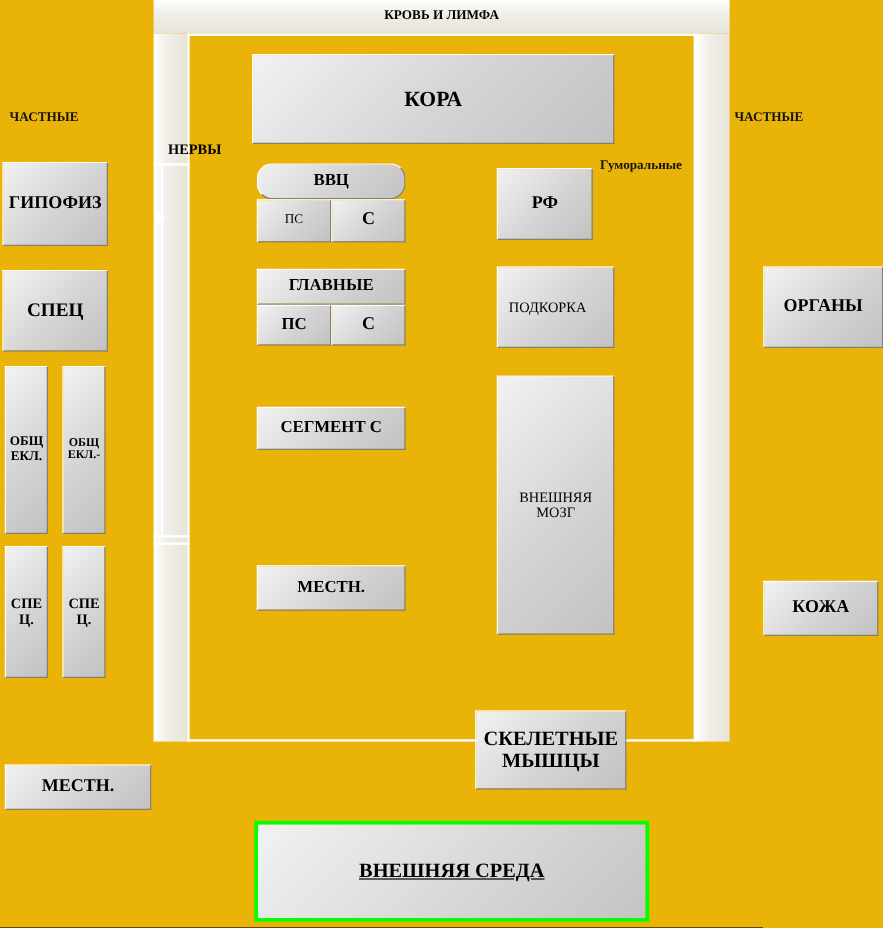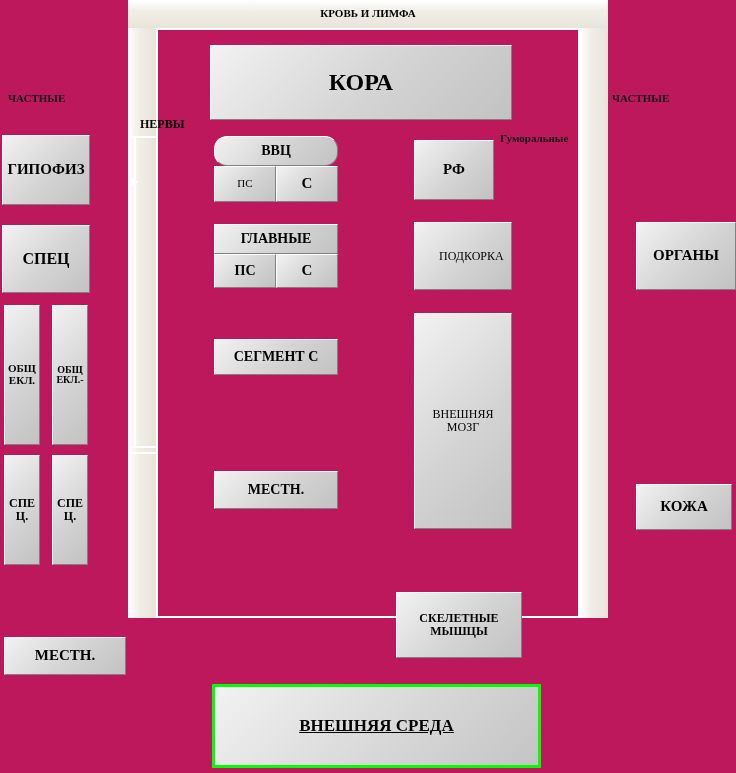--- a/index.html
+++ b/index.html
@@ -4,21 +4,21 @@
 <style>
   html, body {
     margin: 0;
     padding: 0;
     background: #000000;
   }
   #stage {
     position: relative;
     width: 736px;
     height: 773px;
-    background: #be185d;
+    background: #eab308;
     font-family: "Liberation Serif", serif;
     overflow: hidden;
   }
   .box {
     position: absolute;
     box-sizing: border-box;
     background: linear-gradient(135deg, #f2f2f2 0%, #d4d4d4 55%, #c2c2c2 100%);
     border-top: 1px solid #ffffff;
     border-left: 1px solid #ffffff;
     border-right: 1px solid #808080;
@@ -107,42 +107,42 @@
   <div class="vline" style="left:134px; top:138px; width:2px; height:308px;"></div>
   <div class="hline" style="left:128px; top:452px; width:30px; height:2px;"></div>
   <div class="arrow-right" style="left:130px; top:176px;"></div>
 
   <div class="label" style="left:140px; top:117px; width:70px; font-size:12px; text-align:left;">НЕРВЫ</div>
 
   <div class="label dim" style="left:8px; top:92px; width:90px; font-size:11px; text-align:left;">ЧАСТНЫЕ</div>
   <div class="label dim" style="left:612px; top:92px; width:90px; font-size:11px; text-align:left;">ЧАСТНЫЕ</div>
   <div class="label dim" style="left:500px; top:132px; width:90px; font-size:11px; text-align:left;">Гуморальные</div>
 
-  <div class="box" style="left:210px; top:45px; width:302px; height:75px; font-size:24px;">КОРА</div>
+  <div class="box" style="left:210px; top:45px; width:302px; height:75px; font-size:18px;">КОРА</div>
 
   <div class="box" style="left:214px; top:136px; width:124px; height:30px; font-size:14px;border-radius:13px;">ВВЦ</div>
   <div class="box plain" style="left:214px; top:166px; width:62px; height:36px; font-size:11px;">ПС</div>
   <div class="box" style="left:276px; top:166px; width:62px; height:36px; font-size:15px;">С</div>
 
   <div class="box" style="left:214px; top:224px; width:124px; height:30px; font-size:14px;">ГЛАВНЫЕ</div>
   <div class="box" style="left:214px; top:254px; width:62px; height:34px; font-size:14px;">ПС</div>
   <div class="box" style="left:276px; top:254px; width:62px; height:34px; font-size:15px;">С</div>
 
   <div class="box" style="left:214px; top:339px; width:124px; height:36px; font-size:14px;">СЕГМЕНТ С</div>
 
   <div class="box" style="left:214px; top:471px; width:124px; height:38px; font-size:14px;">МЕСТН.</div>
 
 
   <div class="box" style="left:414px; top:140px; width:80px; height:60px; font-size:15px;">РФ</div>
 
-  <div class="box plain" style="left:414px; top:222px; width:98px; height:68px; font-size:12px; justify-content:flex-start; text-align:left; padding-left:24px;">ПОДКОРКА</div>
+  <div class="box plain" style="left:414px; top:222px; width:98px; height:68px; font-size:12px; justify-content:flex-start; text-align:left; padding-left:9px;">ПОДКОРКА</div>
 
   <div class="box plain" style="left:414px; top:313px; width:98px; height:216px; font-size:12px;">ВНЕШНЯЯ МОЗГ</div>
 
-  <div class="box" style="left:396px; top:592px; width:126px; height:66px; font-size:12px;">СКЕЛЕТНЫЕ МЫШЦЫ</div>
+  <div class="box" style="left:396px; top:592px; width:126px; height:66px; font-size:17px;">СКЕЛЕТНЫЕ МЫШЦЫ</div>
 
   <div class="box" style="left:2px; top:135px; width:88px; height:70px; font-size:15px;">ГИПОФИЗ</div>
 
   <div class="box" style="left:2px; top:225px; width:88px; height:68px; font-size:16px;">СПЕЦ</div>
 
   <div class="box" style="left:4px; top:305px; width:36px; height:140px; font-size:11px; writing-mode:horizontal-tb; word-break:break-all;">ОБЩЕКЛ.</div>
 
   <div class="box" style="left:52px; top:305px; width:36px; height:140px; font-size:10px; word-break:break-all;">ОБЩЕКЛ.-</div>
 
   <div class="box" style="left:4px; top:455px; width:36px; height:110px; font-size:12px; word-break:break-all;">СПЕЦ.</div>

